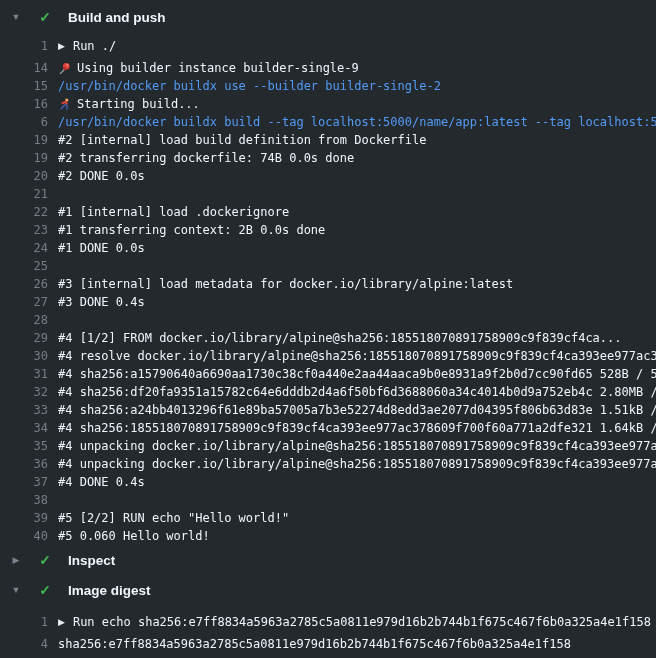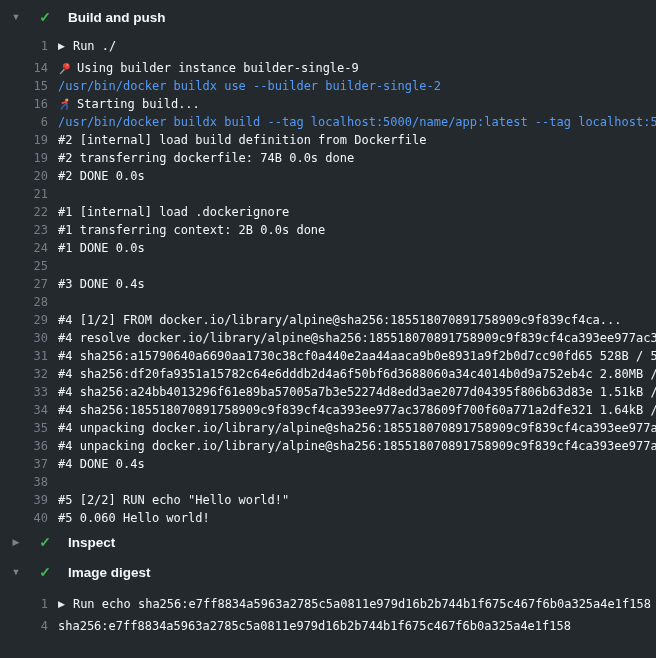--- a/index.html
+++ b/index.html
@@ -95,20 +95,21 @@
               </svg></span><span class="txt">Starting build...</span></span></div>
         <div class="row"><span class="num">6</span><span class="content cmd"><span class="txt">/usr/bin/docker buildx build --tag localhost:5000/name/app:latest --tag localhost:5</span></span></div>
         <div class="row"><span class="num">19</span><span class="content"><span class="txt">#2 [internal] load build definition from Dockerfile</span></span></div>
         <div class="row"><span class="num">19</span><span class="content"><span class="txt">#2 transferring dockerfile: 74B 0.0s done</span></span></div>
         <div class="row"><span class="num">20</span><span class="content"><span class="txt">#2 DONE 0.0s</span></span></div>
         <div class="row"><span class="num">21</span><span class="content"><span class="txt"></span></span></div>
         <div class="row"><span class="num">22</span><span class="content"><span class="txt">#1 [internal] load .dockerignore</span></span></div>
         <div class="row"><span class="num">23</span><span class="content"><span class="txt">#1 transferring context: 2B 0.0s done</span></span></div>
         <div class="row"><span class="num">24</span><span class="content"><span class="txt">#1 DONE 0.0s</span></span></div>
         <div class="row"><span class="num">25</span><span class="content"><span class="txt"></span></span></div>
+        <div class="row"><span class="num">26</span><span class="content"><span class="txt">#3 [internal] load metadata for docker.io/library/alpine:latest</span></span></div>
         <div class="row"><span class="num">27</span><span class="content"><span class="txt">#3 DONE 0.4s</span></span></div>
         <div class="row"><span class="num">28</span><span class="content"><span class="txt"></span></span></div>
         <div class="row"><span class="num">29</span><span class="content"><span class="txt">#4 [1/2] FROM docker.io/library/alpine@sha256:185518070891758909c9f839cf4ca...</span></span></div>
         <div class="row"><span class="num">30</span><span class="content"><span class="txt">#4 resolve docker.io/library/alpine@sha256:185518070891758909c9f839cf4ca393ee977ac3</span></span></div>
         <div class="row"><span class="num">31</span><span class="content"><span class="txt">#4 sha256:a15790640a6690aa1730c38cf0a440e2aa44aaca9b0e8931a9f2b0d7cc90fd65 528B / 5</span></span></div>
         <div class="row"><span class="num">32</span><span class="content"><span class="txt">#4 sha256:df20fa9351a15782c64e6dddb2d4a6f50bf6d3688060a34c4014b0d9a752eb4c 2.80MB /</span></span></div>
         <div class="row"><span class="num">33</span><span class="content"><span class="txt">#4 sha256:a24bb4013296f61e89ba57005a7b3e52274d8edd3ae2077d04395f806b63d83e 1.51kB /</span></span></div>
         <div class="row"><span class="num">34</span><span class="content"><span class="txt">#4 sha256:185518070891758909c9f839cf4ca393ee977ac378609f700f60a771a2dfe321 1.64kB /</span></span></div>
         <div class="row"><span class="num">35</span><span class="content"><span class="txt">#4 unpacking docker.io/library/alpine@sha256:185518070891758909c9f839cf4ca393ee977a</span></span></div>
         <div class="row"><span class="num">36</span><span class="content"><span class="txt">#4 unpacking docker.io/library/alpine@sha256:185518070891758909c9f839cf4ca393ee977a</span></span></div>

